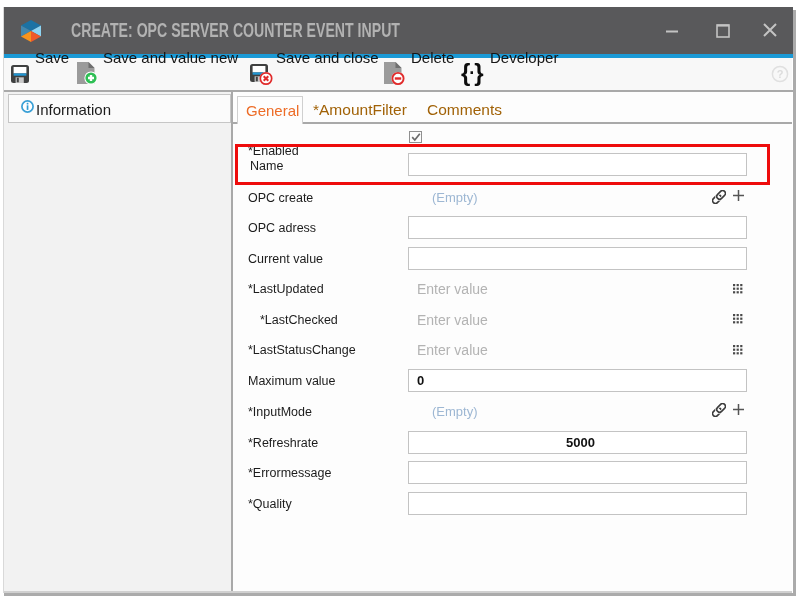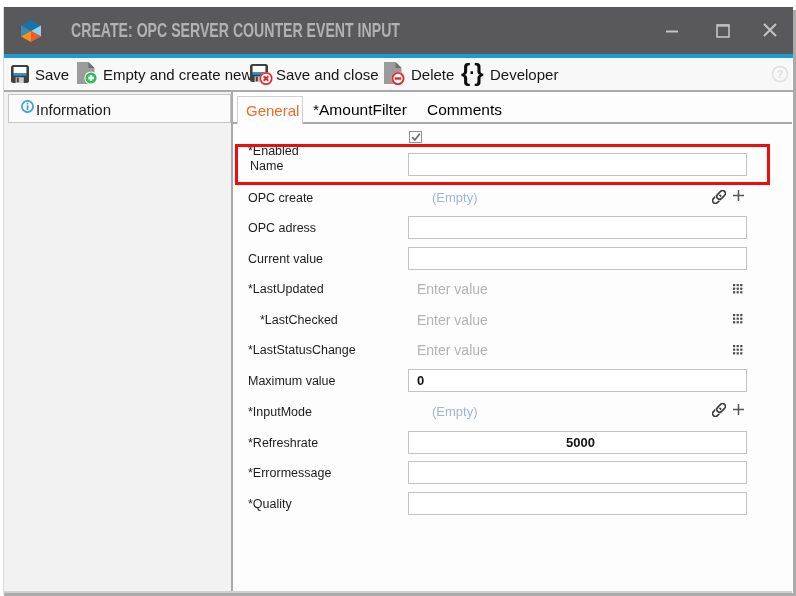--- a/index.html
+++ b/index.html
@@ -19,26 +19,26 @@
   #bottomline{left:4px;top:591px;width:788px;height:1.5px;background:#d0d0d0;}
   #leftborder{left:3px;top:7px;width:1px;height:586px;background:#d9d9d9;}
   
   #titletext{left:71px;top:18.5px;color:#b2b2b2;font-size:20px;font-weight:600;letter-spacing:0px;white-space:nowrap;
              transform:scaleX(0.706);transform-origin:0 50%;}
   
   #infotab{left:8px;top:94px;width:223px;height:29px;background:#fbfbfb;border:1px solid #c6c6c6;box-sizing:border-box;}
   #infotab span{position:absolute;left:27px;top:6px;font-size:15px;color:#1c1c1c;}
   
   #tabline{left:233px;top:122px;width:559px;height:2px;background:#a9a9a9;}
-  .tabtxt{font-size:15.5px;color:#000000;top:101px;}
+  .tabtxt{font-size:15.5px;color:#a16207;top:101px;}
   #generaltab{left:237px;top:95.5px;width:66px;height:28.5px;background:#fdfdfd;
       border:1px solid #d0d0d0;border-bottom:none;box-sizing:border-box;z-index:3;padding-left:40px;}
   #generaltab span{position:absolute;left:8px;top:5.5px;font-size:15px;color:#ed6c27;}
   
-  .tbtxt{font-size:15px;color:#161616;top:66px;}
+  .tbtxt{font-size:15px;color:#161616;top:49px;}
   
   .lbl{font-size:12.5px;color:#1c1c1c;white-space:nowrap;}
   .inp{left:408px;width:339px;height:23px;border:1px solid #c3c3c3;background:#ffffff;box-sizing:border-box;
        font-size:13px;font-weight:bold;color:#111;line-height:21px;padding-left:8px;}
   .empty{left:432px;font-size:13px;color:#9db7d3;}
   .enter{left:417px;font-size:14px;color:#b3b3b3;text-align:right;}
   #redbox{left:235px;top:143.5px;width:535px;height:41px;border:3.2px solid #ee0c0c;box-sizing:border-box;z-index:5;}
 </style>
 </head>
 <body>
@@ -79,21 +79,21 @@
 </svg>
 <div class="abs tbtxt" style="left:35px">Save</div>
 
 <svg class="abs" style="left:77px;top:62px" width="22" height="24" viewBox="0 0 22 24">
   <path d="M0 0 L11.5 0 L17.5 6 L17.5 22 L0 22 Z" fill="#9b9b9b"></path>
   <path d="M11.5 0 L17.5 6 L11.5 6 Z" fill="#6f6f6f"></path>
   <circle cx="14" cy="16" r="6.6" fill="#ffffff"></circle>
   <circle cx="14" cy="16" r="5.6" fill="#2fbf55"></circle>
   <path d="M14 13 L14 19 M11 16 L17 16" stroke="#ffffff" stroke-width="2.4"></path>
 </svg>
-<div class="abs tbtxt" style="left:103px">Empty and create new</div>
+<div class="abs tbtxt" style="left:103px">Save and value new</div>
 
 <svg class="abs" style="left:250px;top:64px" width="24" height="22" viewBox="0 0 24 22">
   <rect x="0" y="0" width="18" height="18" rx="2.5" fill="#3f4040"></rect>
   <rect x="2.6" y="2" width="12.8" height="6.4" fill="#ffffff"></rect>
   <rect x="2.6" y="8.4" width="12.8" height="2.3" fill="#2196d3"></rect>
   <rect x="4.6" y="12.3" width="8.2" height="5.7" fill="#c9c9c9"></rect>
   <rect x="5.8" y="12.7" width="2" height="4.6" fill="#3f4040"></rect>
   <circle cx="16" cy="14.5" r="6.5" fill="#ffffff"></circle>
   <circle cx="16" cy="14.5" r="5.7" fill="none" stroke="#e02b2b" stroke-width="1.7"></circle>
   <path d="M13.7 12.2 L18.3 16.8 M18.3 12.2 L13.7 16.8" stroke="#e02b2b" stroke-width="2"></path>

